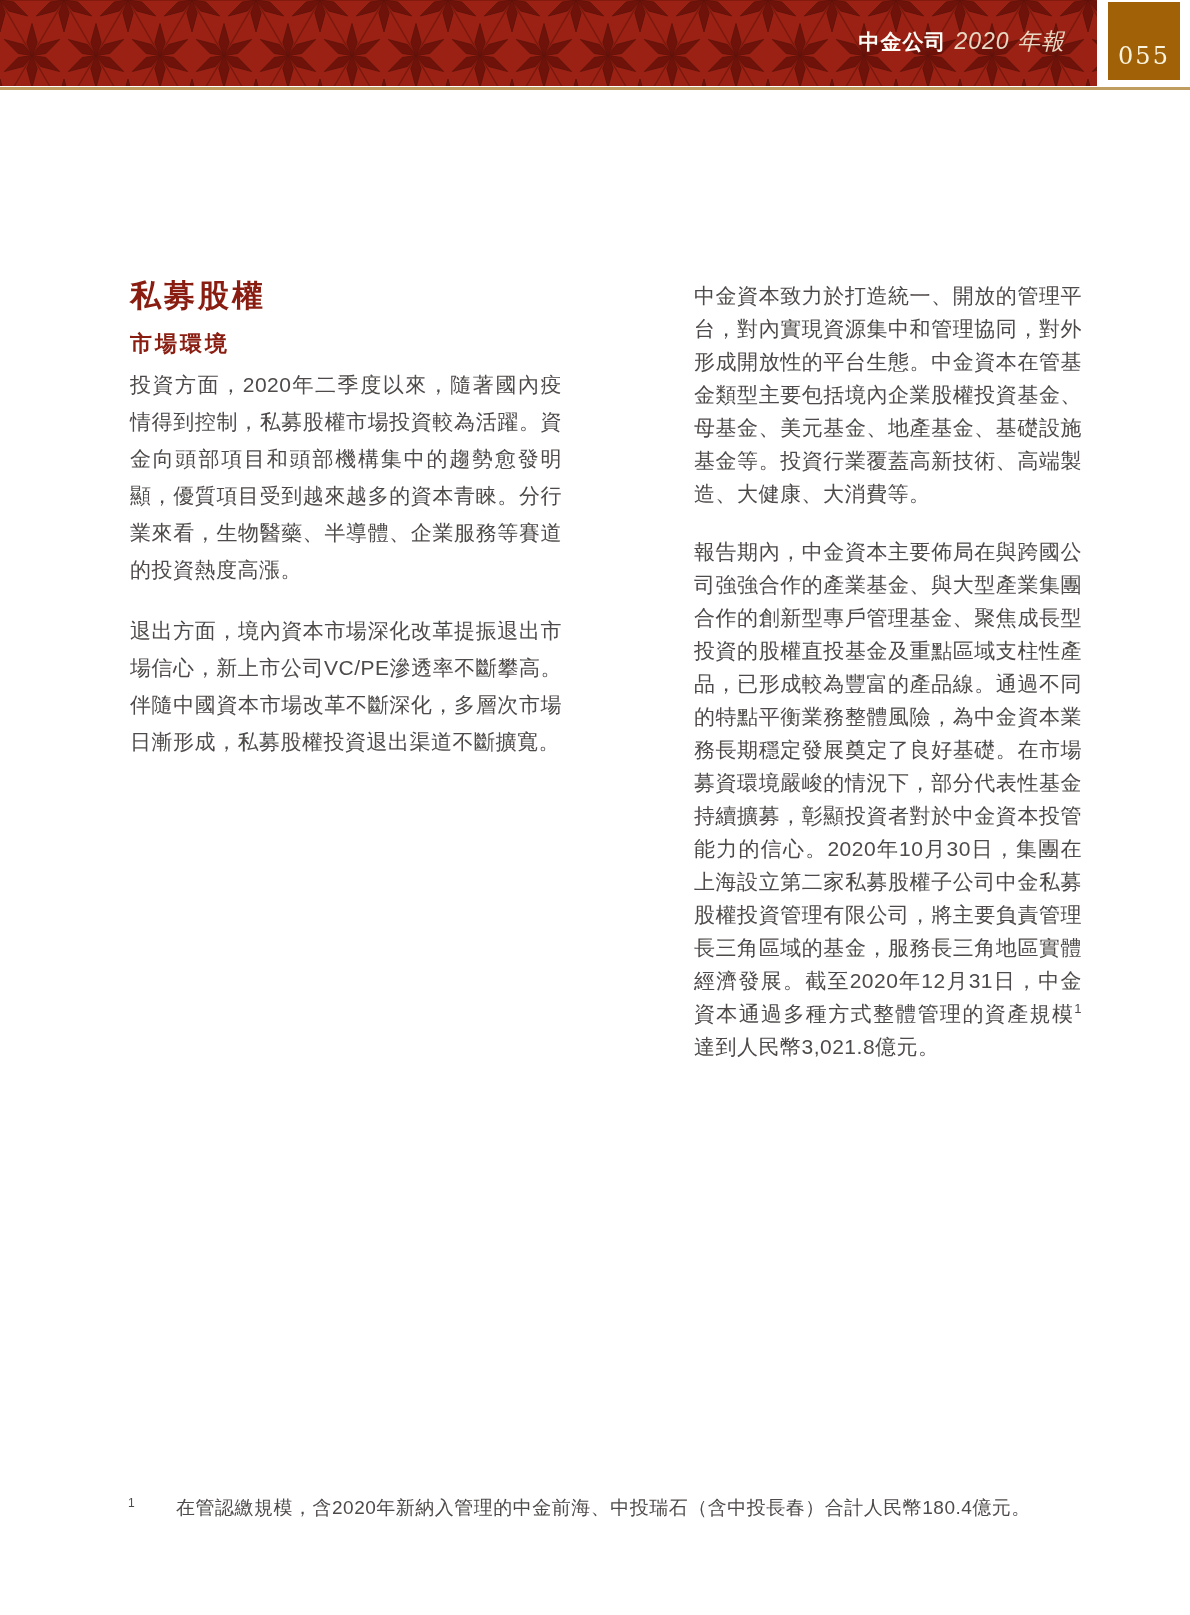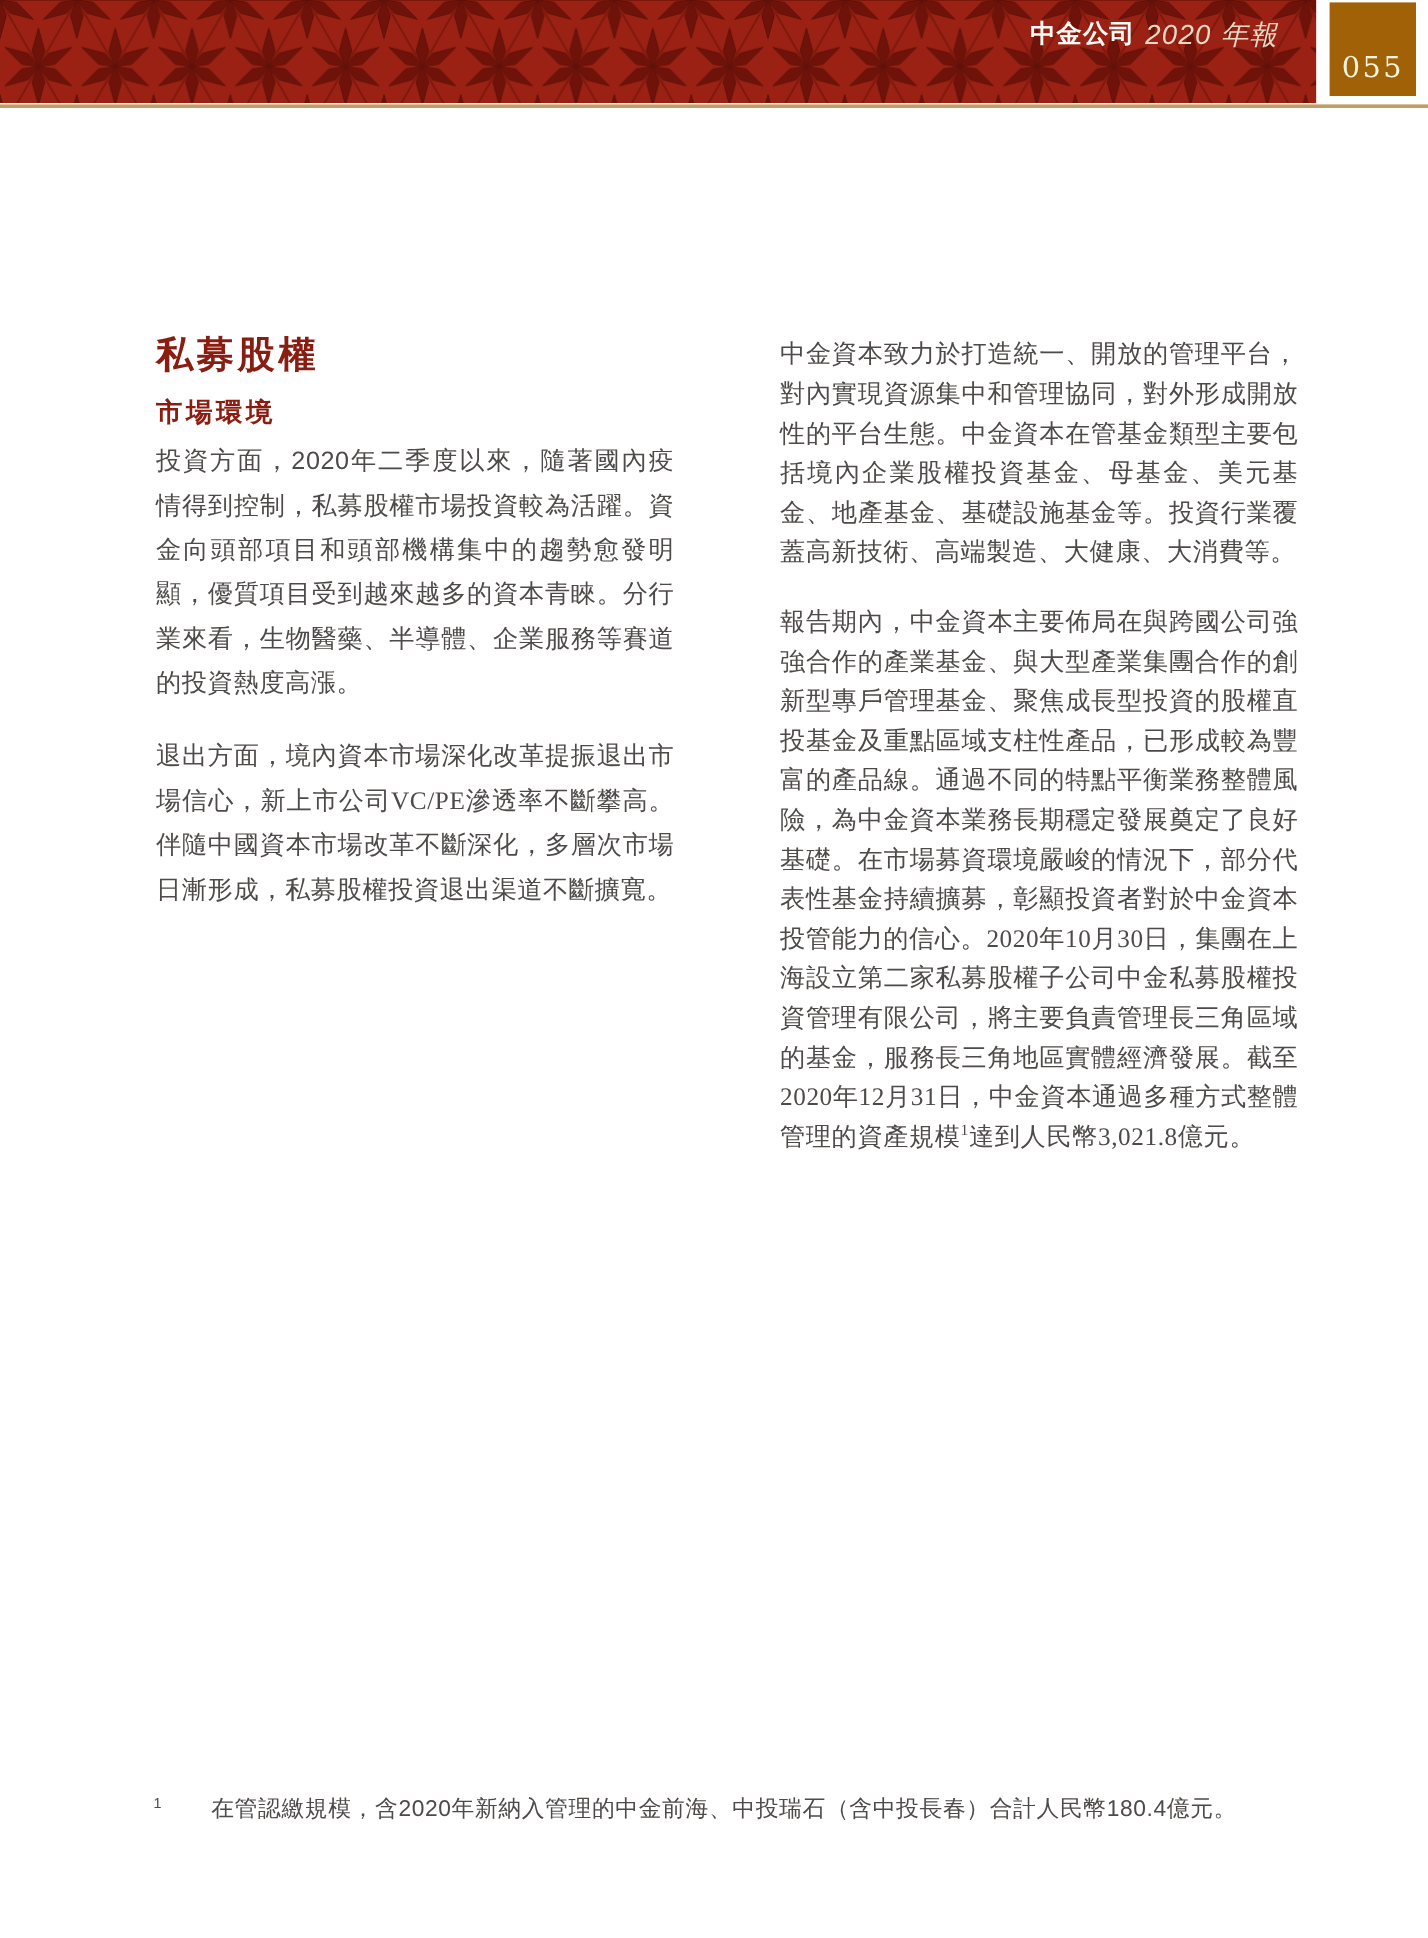--- a/index.html
+++ b/index.html
@@ -20,20 +20,21 @@
     left: 0; top: 0;
     width: 1097px; height: 86px;
     overflow: hidden;
   }
   .header-band svg { display: block; }
   .header-title {
     position: absolute;
     right: 32px; top: 0;
     height: 69px;
     display: flex;
+    align-items: center;
     padding-top: 14px;
     white-space: nowrap;
   }
   .company-name {
     color: #fdfbf5;
     font-size: 21px;
     font-weight: bold;
     letter-spacing: 1px;
   }
   .report-name {
@@ -96,22 +97,22 @@
   .col-right .subheading { margin-bottom: 10px; }
 
   .col p {
     font-size: 21px;
     color: #4e4a49;
     text-align: justify;
     text-justify: inter-character;
     letter-spacing: 0.5px;
   }
   .col-left  p { line-height: 37px; margin-bottom: 24px; }
-  .col-right p { line-height: 33px; margin-bottom: 25px; }
-  .col p:last-child { margin-bottom: 0; font-family: Liberation Serif, serif; }
+  .col-right p { line-height: 33px; margin-bottom: 25px; margin-left: 44px; }
+  .col p:last-child { margin-bottom: 0; }
 
   .col sup {
     font-size: 13px;
     vertical-align: super;
     line-height: 0;
   }
 
   
   .footnote {
     position: absolute;

